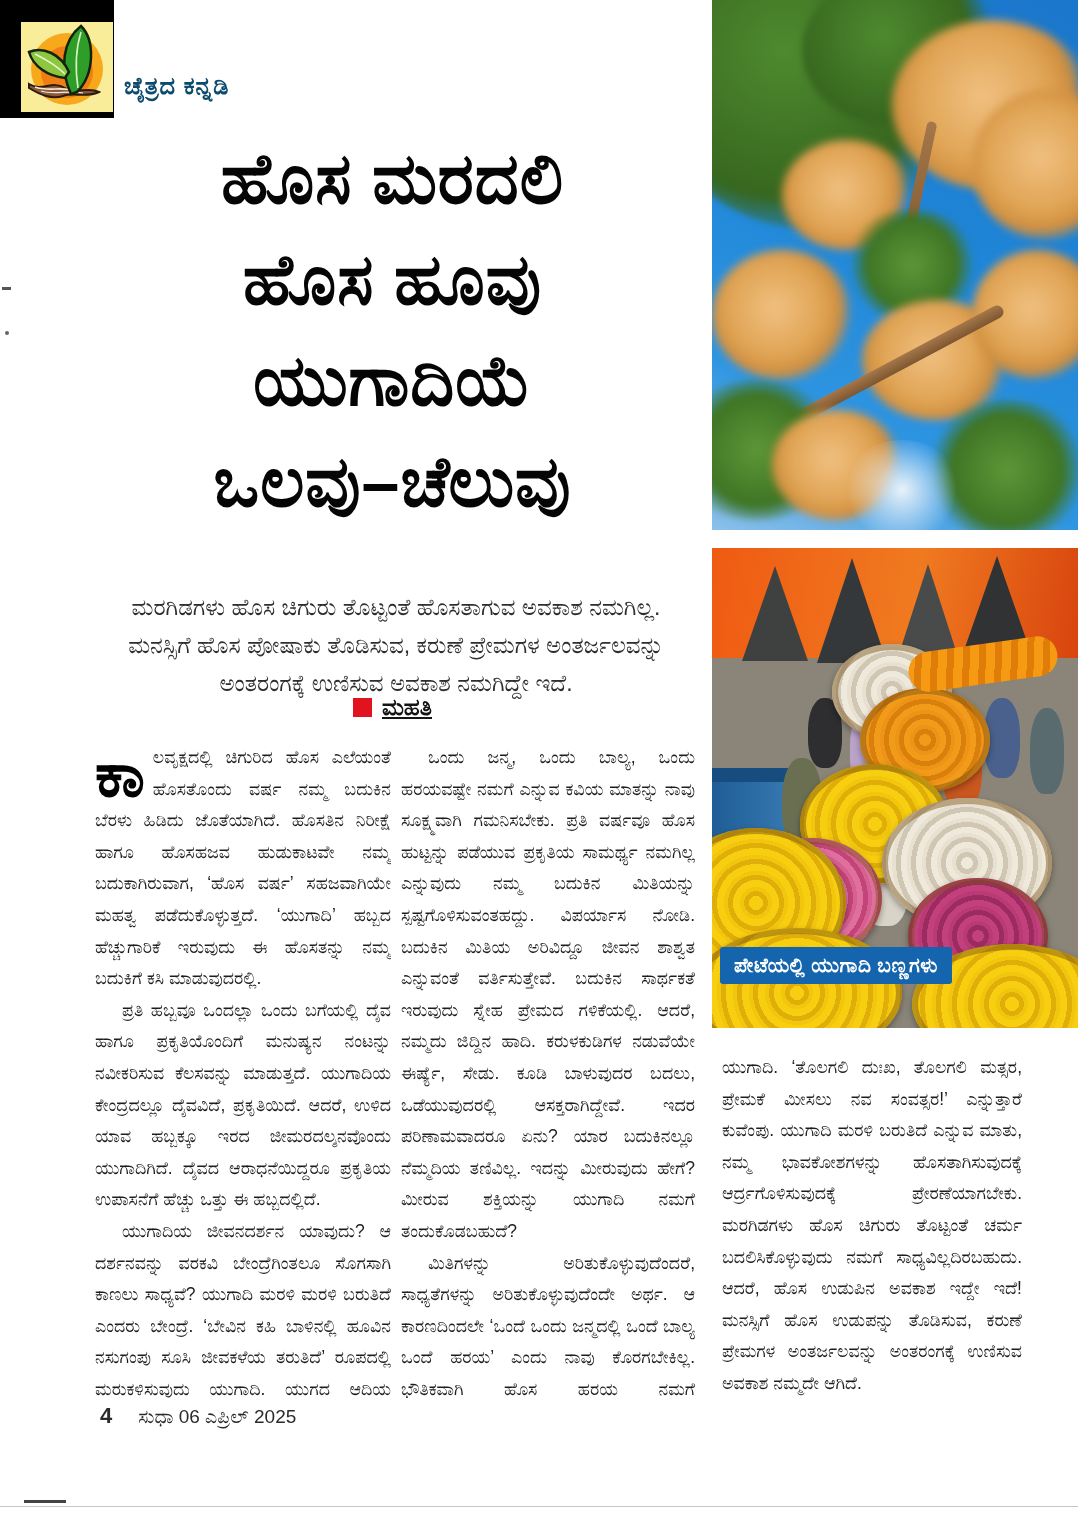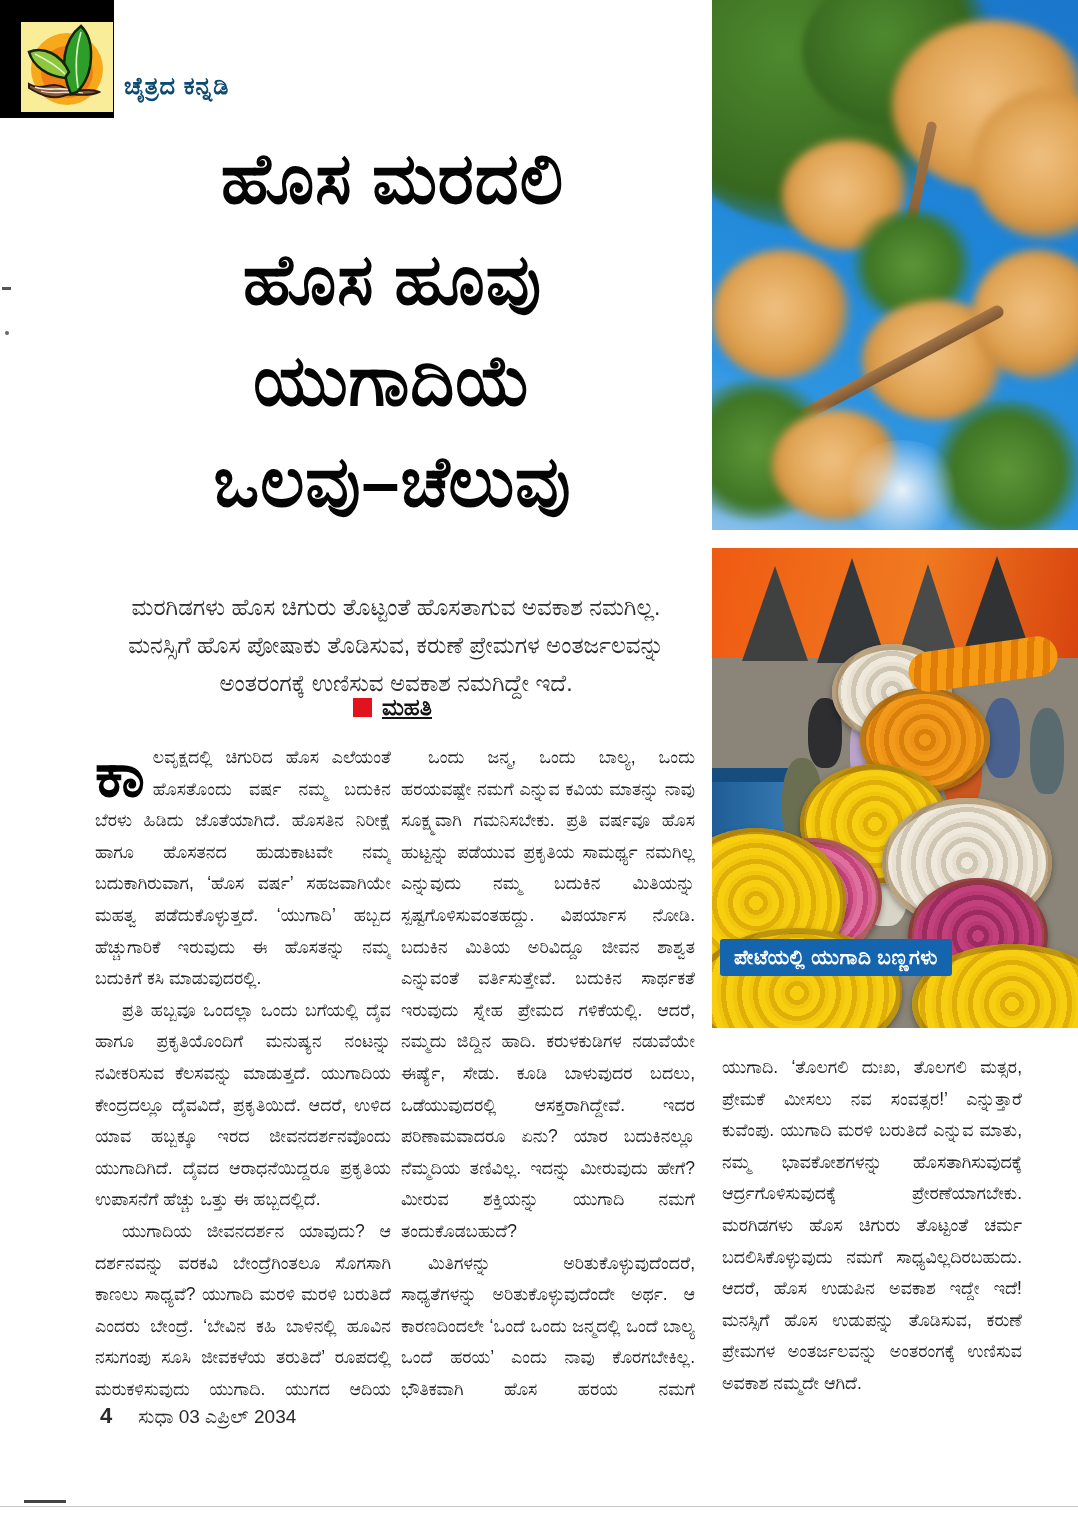--- a/index.html
+++ b/index.html
@@ -55,21 +55,21 @@
   .coil-yellow{background:repeating-radial-gradient(circle at 50% 50%,#f7ce10 0 7px,#dfae08 7px 12px,#f2c60d 12px 16px);}
   .coil-pink{background:repeating-radial-gradient(circle at 50% 50%,#df6f9d 0 6px,#c24479 6px 11px,#d75f92 11px 15px);}
   .coil-magenta{background:repeating-radial-gradient(circle at 50% 50%,#c2407c 0 6px,#9c2c60 6px 11px,#b93a74 11px 15px);}
   .coil-white{background:repeating-radial-gradient(circle at 50% 50%,#efe9dc 0 6px,#cfc6b4 6px 11px,#e8e1d2 11px 15px);}
   .coil-orange{background:repeating-radial-gradient(circle at 50% 50%,#f29a1a 0 6px,#d97f0c 6px 11px,#ef9316 11px 15px);}
   .person{position:absolute;border-radius:45% 45% 40% 40%;}
   .garland-streak{position:absolute;border-radius:34px;
     background:repeating-linear-gradient(15deg,#f President59a12 0 9px,#e07c08 9px 16px);}
   .garland2{position:absolute;border-radius:30px;
     background:repeating-linear-gradient(100deg,#f59a12 0 9px,#e07c08 9px 16px);}
-  .caption-chip{position:absolute;left:8px;bottom:52px;background:#1565ae;color:#ffffff;
+  .caption-chip{position:absolute;left:8px;bottom:44px;background:#1565ae;color:#ffffff;
     font-size:20px;font-weight:700;padding:7px 14px;border-radius:3px;letter-spacing:.5px;}
   
   .footer{position:absolute;left:100px;top:1403px;font-size:19px;color:#2b2b2b;}
   .footer .pagenum{font-weight:700;font-size:22px;margin-right:26px;}
   
   .mark-dash{position:absolute;left:2px;top:287px;width:9px;height:3px;background:#555;}
   .mark-dot{position:absolute;left:5px;top:331px;width:4px;height:4px;background:#666;border-radius:50%;}
   .bottom-rule{position:absolute;left:0;top:1506px;width:1078px;height:1px;background:#c7c7c7;}
   .bottom-dash{position:absolute;left:24px;top:1500px;width:42px;height:3px;background:#444;}
 </style>
@@ -104,22 +104,22 @@
     <span class="hl-line">ಒಲವು–ಚೆಲುವು</span>
   </h1>
 
   <div class="standfirst">ಮರಗಿಡಗಳು ಹೊಸ ಚಿಗುರು ತೊಟ್ಟಂತೆ ಹೊಸತಾಗುವ ಅವಕಾಶ ನಮಗಿಲ್ಲ. ಮನಸ್ಸಿಗೆ ಹೊಸ ಪೋಷಾಕು ತೊಡಿಸುವ, ಕರುಣೆ ಪ್ರೇಮಗಳ ಅಂತರ್ಜಲವನ್ನು ಅಂತರಂಗಕ್ಕೆ ಉಣಿಸುವ ಅವಕಾಶ ನಮಗಿದ್ದೇ ಇದೆ.</div>
 
   <div class="byline">
     <span class="red-square"></span><span>ಮಹತಿ</span>
   </div>
 
   <div class="col col-1">
-    <p><span class="dropcap">ಕಾ</span><span>ಲವೃಕ್ಷದಲ್ಲಿ ಚಿಗುರಿದ ಹೊಸ ಎಲೆಯಂತೆ ಹೊಸತೊಂದು ವರ್ಷ ನಮ್ಮ ಬದುಕಿನ ಬೆರಳು ಹಿಡಿದು ಜೊತೆಯಾಗಿದೆ. ಹೊಸತಿನ ನಿರೀಕ್ಷೆ ಹಾಗೂ ಹೊಸತನದ ಹುಡುಕಾಟವೇ ನಮ್ಮ ಬದುಕಾಗಿರುವಾಗ, ‘ಹೊಸ ವರ್ಷ’ ಸಹಜವಾಗಿಯೇ ಮಹತ್ವ ಪಡೆದುಕೊಳ್ಳುತ್ತದೆ. ‘ಯುಗಾದಿ’ ಹಬ್ಬದ ಹೆಚ್ಚುಗಾರಿಕೆ ಇರುವುದು ಈ ಹೊಸತನ್ನು ನಮ್ಮ ಬದುಕಿಗೆ ಕಸಿ ಮಾಡುವುದರಲ್ಲಿ.</span></p>
-    <p class="indent">ಪ್ರತಿ ಹಬ್ಬವೂ ಒಂದಲ್ಲಾ ಒಂದು ಬಗೆಯಲ್ಲಿ ದೈವ ಹಾಗೂ ಪ್ರಕೃತಿಯೊಂದಿಗೆ ಮನುಷ್ಯನ ನಂಟನ್ನು ನವೀಕರಿಸುವ ಕೆಲಸವನ್ನು ಮಾಡುತ್ತದೆ. ಯುಗಾದಿಯ ಕೇಂದ್ರದಲ್ಲೂ ದೈವವಿದೆ, ಪ್ರಕೃತಿಯಿದೆ. ಆದರೆ, ಉಳಿದ ಯಾವ ಹಬ್ಬಕ್ಕೂ ಇರದ ಜೀವನದರ್ಶನವೊಂದು ಯುಗಾದಿಗಿದೆ. ದೈವದ ಆರಾಧನೆಯಿದ್ದರೂ ಪ್ರಕೃತಿಯ ಉಪಾಸನೆಗೆ ಹೆಚ್ಚು ಒತ್ತು ಈ ಹಬ್ಬದಲ್ಲಿದೆ.</p>
+    <p><span class="dropcap">ಕಾ</span><span>ಲವೃಕ್ಷದಲ್ಲಿ ಚಿಗುರಿದ ಹೊಸ ಎಲೆಯಂತೆ ಹೊಸತೊಂದು ವರ್ಷ ನಮ್ಮ ಬದುಕಿನ ಬೆರಳು ಹಿಡಿದು ಜೊತೆಯಾಗಿದೆ. ಹೊಸತಿನ ನಿರೀಕ್ಷೆ ಹಾಗೂ ಹೊಸಹಜವ ಹುಡುಕಾಟವೇ ನಮ್ಮ ಬದುಕಾಗಿರುವಾಗ, ‘ಹೊಸ ವರ್ಷ’ ಸಹಜವಾಗಿಯೇ ಮಹತ್ವ ಪಡೆದುಕೊಳ್ಳುತ್ತದೆ. ‘ಯುಗಾದಿ’ ಹಬ್ಬದ ಹೆಚ್ಚುಗಾರಿಕೆ ಇರುವುದು ಈ ಹೊಸತನ್ನು ನಮ್ಮ ಬದುಕಿಗೆ ಕಸಿ ಮಾಡುವುದರಲ್ಲಿ.</span></p>
+    <p class="indent">ಪ್ರತಿ ಹಬ್ಬವೂ ಒಂದಲ್ಲಾ ಒಂದು ಬಗೆಯಲ್ಲಿ ದೈವ ಹಾಗೂ ಪ್ರಕೃತಿಯೊಂದಿಗೆ ಮನುಷ್ಯನ ನಂಟನ್ನು ನವೀಕರಿಸುವ ಕೆಲಸವನ್ನು ಮಾಡುತ್ತದೆ. ಯುಗಾದಿಯ ಕೇಂದ್ರದಲ್ಲೂ ದೈವವಿದೆ, ಪ್ರಕೃತಿಯಿದೆ. ಆದರೆ, ಉಳಿದ ಯಾವ ಹಬ್ಬಕ್ಕೂ ಇರದ ಜೀಮರದಲ್ಶನವೊಂದು ಯುಗಾದಿಗಿದೆ. ದೈವದ ಆರಾಧನೆಯಿದ್ದರೂ ಪ್ರಕೃತಿಯ ಉಪಾಸನೆಗೆ ಹೆಚ್ಚು ಒತ್ತು ಈ ಹಬ್ಬದಲ್ಲಿದೆ.</p>
     <p class="indent">ಯುಗಾದಿಯ ಜೀವನದರ್ಶನ ಯಾವುದು? ಆ ದರ್ಶನವನ್ನು ವರಕವಿ ಬೇಂದ್ರೆಗಿಂತಲೂ ಸೊಗಸಾಗಿ ಕಾಣಲು ಸಾಧ್ಯವೆ? ಯುಗಾದಿ ಮರಳಿ ಮರಳಿ ಬರುತಿದೆ ಎಂದರು ಬೇಂದ್ರೆ. ‘ಬೇವಿನ ಕಹಿ ಬಾಳಿನಲ್ಲಿ ಹೂವಿನ ನಸುಗಂಪು ಸೂಸಿ ಜೀವಕಳೆಯ ತರುತಿದೆ’ ರೂಪದಲ್ಲಿ ಮರುಕಳಿಸುವುದು ಯುಗಾದಿ. ಯುಗದ ಆದಿಯ ಹೊತ್ತು ಯೌವನ ನವೀಕರಣಗೊಂಡಂತೆ ಇಡೀ ಪ್ರಕೃತಿ ಕಂಗೊಳಿಸುತ್ತದೆ. ‘ವರುಷಕೊಂದು ಹೊಸತು ಜನ್ಮ ಹರುಷಕೊಂದು ಹೊಸತು ನೆಲೆಯು ಅಖಿಲ ಜೀವಜಾಲಕೆ.’ ನಮಗೆ ಆ ಭಾಗ್ಯವಿಲ್ಲ. ‘ನಿದ್ದೆಗೊಮ್ಮೆ</p>
   </div>
 
   <div class="col col-2">
     <p class="indent">ಒಂದು ಜನ್ಮ, ಒಂದು ಬಾಲ್ಯ, ಒಂದು ಹರಯವಷ್ಟೇ ನಮಗೆ ಎನ್ನುವ ಕವಿಯ ಮಾತನ್ನು ನಾವು ಸೂಕ್ಷ್ಮವಾಗಿ ಗಮನಿಸಬೇಕು. ಪ್ರತಿ ವರ್ಷವೂ ಹೊಸ ಹುಟ್ಟನ್ನು ಪಡೆಯುವ ಪ್ರಕೃತಿಯ ಸಾಮರ್ಥ್ಯ ನಮಗಿಲ್ಲ ಎನ್ನುವುದು ನಮ್ಮ ಬದುಕಿನ ಮಿತಿಯನ್ನು ಸ್ಪಷ್ಟಗೊಳಿಸುವಂತಹದ್ದು. ವಿಪರ್ಯಾಸ ನೋಡಿ. ಬದುಕಿನ ಮಿತಿಯ ಅರಿವಿದ್ದೂ ಜೀವನ ಶಾಶ್ವತ ಎನ್ನುವಂತೆ ವರ್ತಿಸುತ್ತೇವೆ. ಬದುಕಿನ ಸಾರ್ಥಕತೆ ಇರುವುದು ಸ್ನೇಹ ಪ್ರೇಮದ ಗಳಿಕೆಯಲ್ಲಿ. ಆದರೆ, ನಮ್ಮದು ಜಿದ್ದಿನ ಹಾದಿ. ಕರುಳಕುಡಿಗಳ ನಡುವೆಯೇ ಈರ್ಷ್ಯೆ, ಸೇಡು. ಕೂಡಿ ಬಾಳುವುದರ ಬದಲು, ಒಡೆಯುವುದರಲ್ಲಿ ಆಸಕ್ತರಾಗಿದ್ದೇವೆ. ಇದರ ಪರಿಣಾಮವಾದರೂ ಏನು? ಯಾರ ಬದುಕಿನಲ್ಲೂ ನೆಮ್ಮದಿಯ ತಣಿವಿಲ್ಲ. ಇದನ್ನು ಮೀರುವುದು ಹೇಗೆ? ಮೀರುವ ಶಕ್ತಿಯನ್ನು ಯುಗಾದಿ ನಮಗೆ ತಂದುಕೊಡಬಹುದೆ?</p>
     <p class="indent">ಮಿತಿಗಳನ್ನು ಅರಿತುಕೊಳ್ಳುವುದೆಂದರೆ, ಸಾಧ್ಯತೆಗಳನ್ನು ಅರಿತುಕೊಳ್ಳುವುದೆಂದೇ ಅರ್ಥ. ಆ ಕಾರಣದಿಂದಲೇ ‘ಒಂದೆ ಒಂದು ಜನ್ಮದಲ್ಲಿ ಒಂದೆ ಬಾಲ್ಯ ಒಂದೆ ಹರಯ’ ಎಂದು ನಾವು ಕೊರಗಬೇಕಿಲ್ಲ. ಭೌತಿಕವಾಗಿ ಹೊಸ ಹರಯ ನಮಗೆ ಸಾಧ್ಯವಿಲ್ಲದಿರಬಹುದು. ಆದರೆ, ಮಾನಸಿಕವಾಗಿ ಬಾಲ್ಯ ಹಾಗೂ ಯೌವನವನ್ನು ನವೀಕರಿಸಿಕೊಳ್ಳುವುದು ಸಾಧ್ಯವಿದ್ದೇ ಇದೆ. ಆ ಸಾಧ್ಯತೆಗೆ ಇಂಬು ಕೊಡುವಂತಹದ್ದು</p>
   </div>
 
   <div class="col col-3">
     <p>ಯುಗಾದಿ. ‘ತೊಲಗಲಿ ದುಃಖ, ತೊಲಗಲಿ ಮತ್ಸರ, ಪ್ರೇಮಕೆ ಮೀಸಲು ನವ ಸಂವತ್ಸರ!’ ಎನ್ನುತ್ತಾರೆ ಕುವೆಂಪು. ಯುಗಾದಿ ಮರಳಿ ಬರುತಿದೆ ಎನ್ನುವ ಮಾತು, ನಮ್ಮ ಭಾವಕೋಶಗಳನ್ನು ಹೊಸತಾಗಿಸುವುದಕ್ಕೆ ಆರ್ದ್ರಗೊಳಿಸುವುದಕ್ಕೆ ಪ್ರೇರಣೆಯಾಗಬೇಕು. ಮರಗಿಡಗಳು ಹೊಸ ಚಿಗುರು ತೊಟ್ಟಂತೆ ಚರ್ಮ ಬದಲಿಸಿಕೊಳ್ಳುವುದು ನಮಗೆ ಸಾಧ್ಯವಿಲ್ಲದಿರಬಹುದು. ಆದರೆ, ಹೊಸ ಉಡುಪಿನ ಅವಕಾಶ ಇದ್ದೇ ಇದೆ! ಮನಸ್ಸಿಗೆ ಹೊಸ ಉಡುಪನ್ನು ತೊಡಿಸುವ, ಕರುಣೆ ಪ್ರೇಮಗಳ ಅಂತರ್ಜಲವನ್ನು ಅಂತರಂಗಕ್ಕೆ ಉಣಿಸುವ ಅವಕಾಶ ನಮ್ಮದೇ ಆಗಿದೆ.</p>
@@ -168,21 +168,21 @@
     <div class="basket coil-magenta" style="left:196px;top:330px;width:140px;height:116px;"></div>
     <div class="basket coil-yellow" style="left:-46px;top:280px;width:180px;height:150px;"></div>
     <div class="basket coil-yellow" style="left:-20px;top:380px;width:210px;height:130px;"></div>
     <div class="basket coil-yellow" style="left:200px;top:396px;width:200px;height:120px;"></div>
     <div class="garland2" style="left:196px;top:96px;width:150px;height:40px;transform:rotate(-8deg);"></div>
     <div class="garland-streak" style="left:286px;top:120px;width:62px;height:260px;transform:rotate(14deg);"></div>
     <div class="caption-chip">ಪೇಟೆಯಲ್ಲಿ ಯುಗಾದಿ ಬಣ್ಣಗಳು</div>
   </div>
 
   <div class="footer">
-    <span class="pagenum">4</span><span>ಸುಧಾ 03 ಎಪ್ರಿಲ್ 2034</span>
+    <span class="pagenum">4</span><span>ಸುಧಾ 06 ಎಪ್ರಿಲ್ 2025</span>
   </div>
 
   <div class="mark-dash"></div>
   <div class="mark-dot"></div>
   <div class="bottom-dash"></div>
   <div class="bottom-rule"></div>
 
 </div>
 
 </body></html>

